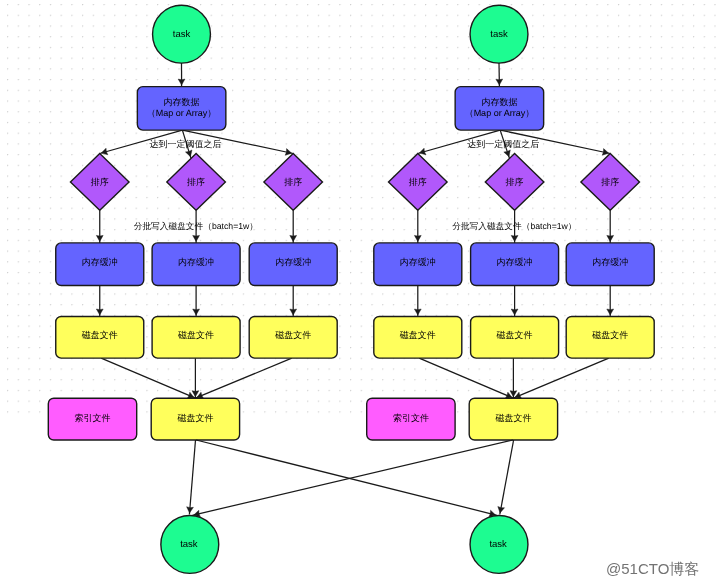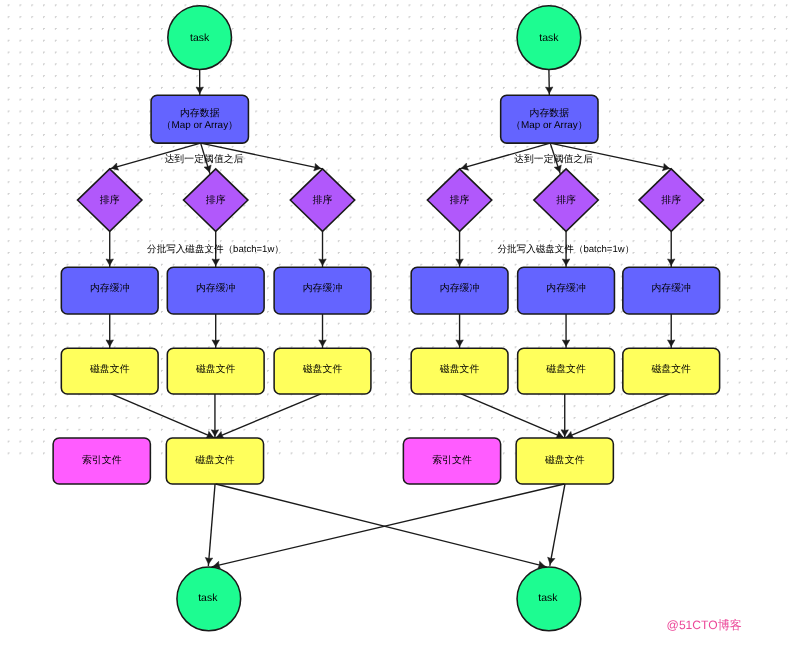--- a/index.html
+++ b/index.html
@@ -12,22 +12,22 @@
     --disk:#ffff5c; --index:#ff5cff; --stroke:#1a1a1a;}
   #grid{position:absolute;inset:0;
     background-image:radial-gradient(circle at 0.5px 0.5px, #cfcfcf 0.85px, rgba(255,255,255,0) 1.0px);
     background-size:10.72px 10.72px;background-position:7.0px 4.0px;}
   svg{position:absolute;left:0;top:0;}
   text{fill:#000;text-rendering:geometricPrecision;}
   svg text{will-change:opacity;}
   text.cn{font-size:9px;}
   text.sm{font-size:8.7px;}
   text.en{font-size:9.5px;}
-  #watermark{position:absolute;left:606.0px;top:561.4px;font-size:11px;line-height:16.9px;
-    color:#ec4899;white-space:nowrap;}
+  #watermark{position:absolute;left:606.0px;top:561.4px;font-size:15px;line-height:16.9px;
+    color:#737373;white-space:nowrap;}
 </style>
 </head>
 <body>
 
 <div id="canvas">
   <div id="grid"></div>
   <svg width="716" height="588" viewBox="0 0 716 588">
 <g>
 <line x1="181.50" y1="63.10" x2="181.60" y2="86.60" stroke="var(--stroke)" stroke-width="1.25"></line>
         <polygon points="181.59,85.10 178.17,79.11 181.57,79.75 184.97,79.09" fill="var(--stroke)" stroke="var(--stroke)" stroke-width="0.45" stroke-linejoin="miter"></polygon>

